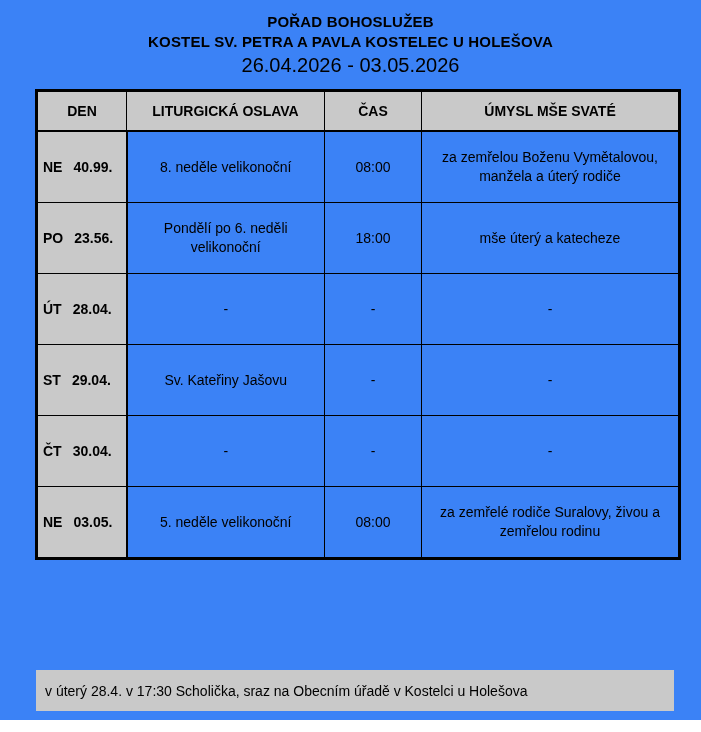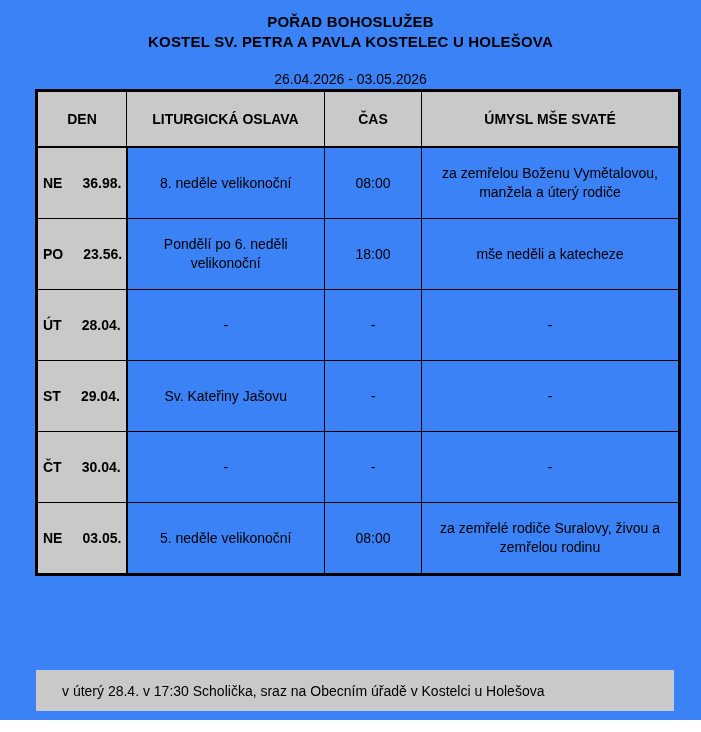--- a/index.html
+++ b/index.html
@@ -27,75 +27,75 @@
     width: 701px;
     text-align: center;
   }
   .title-main, .title-sub {
     font-size: 15px;
     font-weight: bold;
     line-height: 20px;
     letter-spacing: 0.2px;
   }
   .title-dates {
-    font-size: 14px;
+    font-size: 20px;
     font-weight: normal;
     line-height: 19px;
-    margin-top: 18px;
+    margin-top: 4px;
   }
   table.schedule {
     position: absolute;
     left: 35px;
     top: 89px;
     width: 643px;
     border-collapse: collapse;
     table-layout: fixed;
     border: 3px solid var(--border);
   }
   table.schedule th {
     background: var(--gray);
     border: 1px solid var(--border);
     border-bottom: 2px solid var(--border);
     height: 20px;
     font-size: 14px;
     font-weight: bold;
-    padding: 17px 2px;
+    padding: 9px 2px;
   }
   table.schedule td {
     border: 1px solid var(--border);
     height: 66px;
     font-size: 14px;
     text-align: center;
     vertical-align: middle;
     padding: 2px 4px;
     line-height: 19px;
     overflow: hidden;
   }
   table.schedule td.c-day {
     background: var(--gray);
     font-weight: bold;
     border-right: 2px solid var(--border);
     text-align: left;
     padding-left: 5px;
     white-space: nowrap;
   }
-  td.c-day .day-abbrev { margin-right: 20px; }
+  td.c-day .day-abbrev { margin-right: 11px; }
   td.c-cel { padding: 2px 14px; }
   td.c-int { padding: 2px 2px; }
   .note-bar {
     position: absolute;
     left: 36px;
     top: 670px;
     width: 638px;
     height: 41px;
     background: var(--gray);
     box-sizing: border-box;
     display: flex;
     align-items: center;
-    padding-left: 26px;
+    padding-left: 9px;
     font-size: 14px;
   }
 </style>
 </head>
 <body>
 
 <div class="page">
 
   <div class="titles">
     <div class="title-main">POŘAD BOHOSLUŽEB</div>
@@ -114,33 +114,33 @@
       <tr>
         <th>DEN</th>
         <th>LITURGICKÁ OSLAVA</th>
         <th>ČAS</th>
         <th>ÚMYSL MŠE SVATÉ</th>
       </tr>
     </thead>
     <tbody>
         <tr>
     <td class="c-day">
-      <span class="day-abbrev">NE</span><span>36.98.</span>
+      <span class="day-abbrev">NE</span><span>40.99.</span>
     </td>
     <td class="c-cel">8. neděle velikonoční</td>
     <td class="c-time">08:00</td>
     <td class="c-int">za zemřelou Boženu Vymětalovou, manžela a úterý rodiče</td>
   </tr>
         <tr>
     <td class="c-day">
       <span class="day-abbrev">PO</span><span>23.56.</span>
     </td>
     <td class="c-cel">Pondělí po 6. neděli velikonoční</td>
     <td class="c-time">18:00</td>
-    <td class="c-int">mše neděli a katecheze</td>
+    <td class="c-int">mše úterý a katecheze</td>
   </tr>
         <tr>
     <td class="c-day">
       <span class="day-abbrev">ÚT</span><span>28.04.</span>
     </td>
     <td class="c-cel">-</td>
     <td class="c-time">-</td>
     <td class="c-int">-</td>
   </tr>
         <tr>

